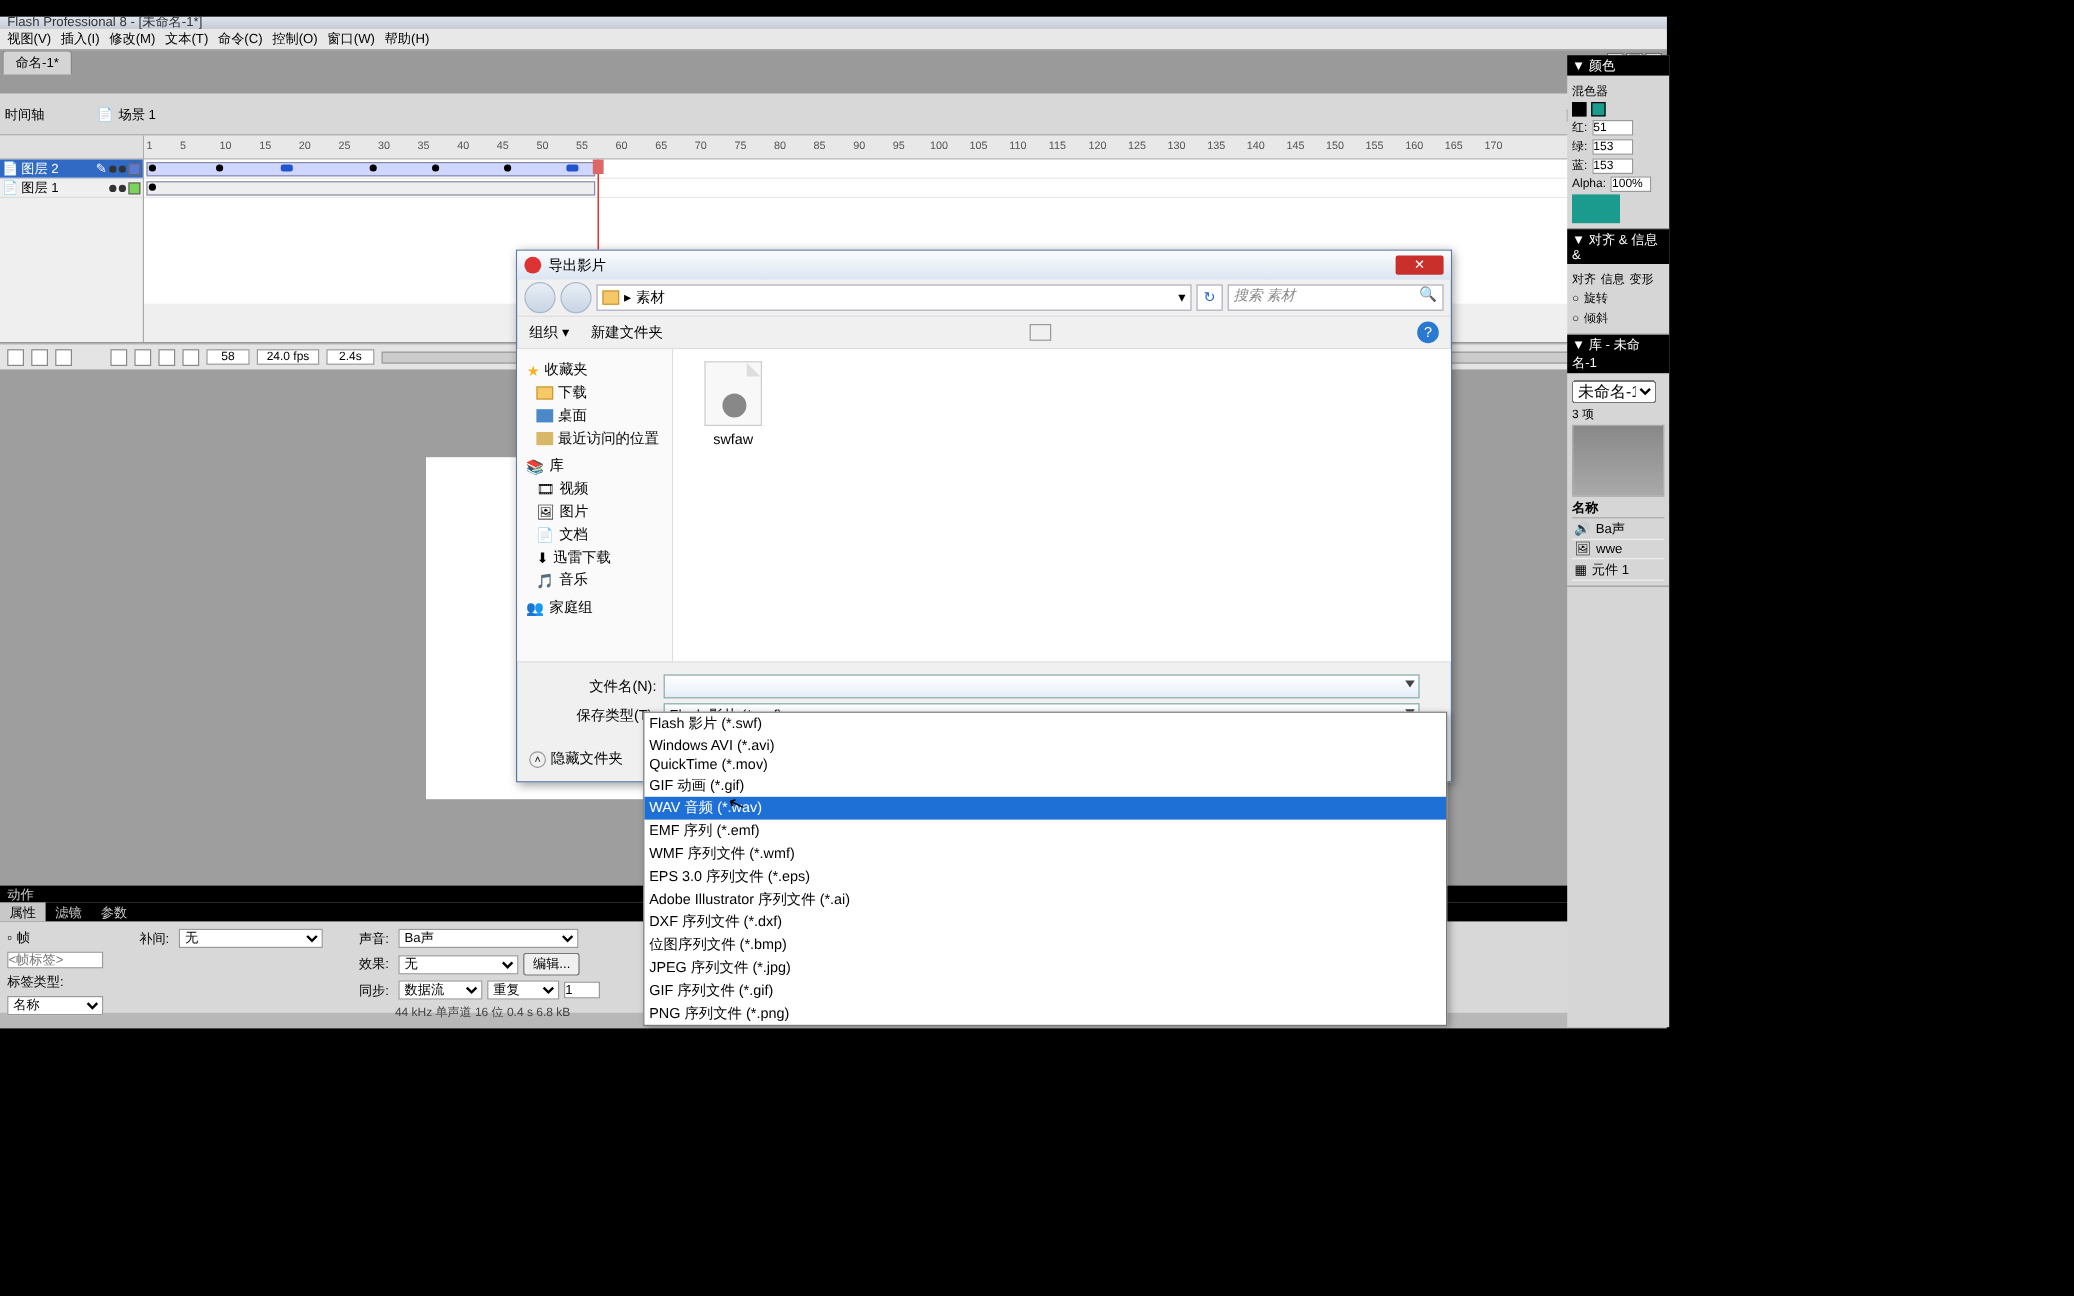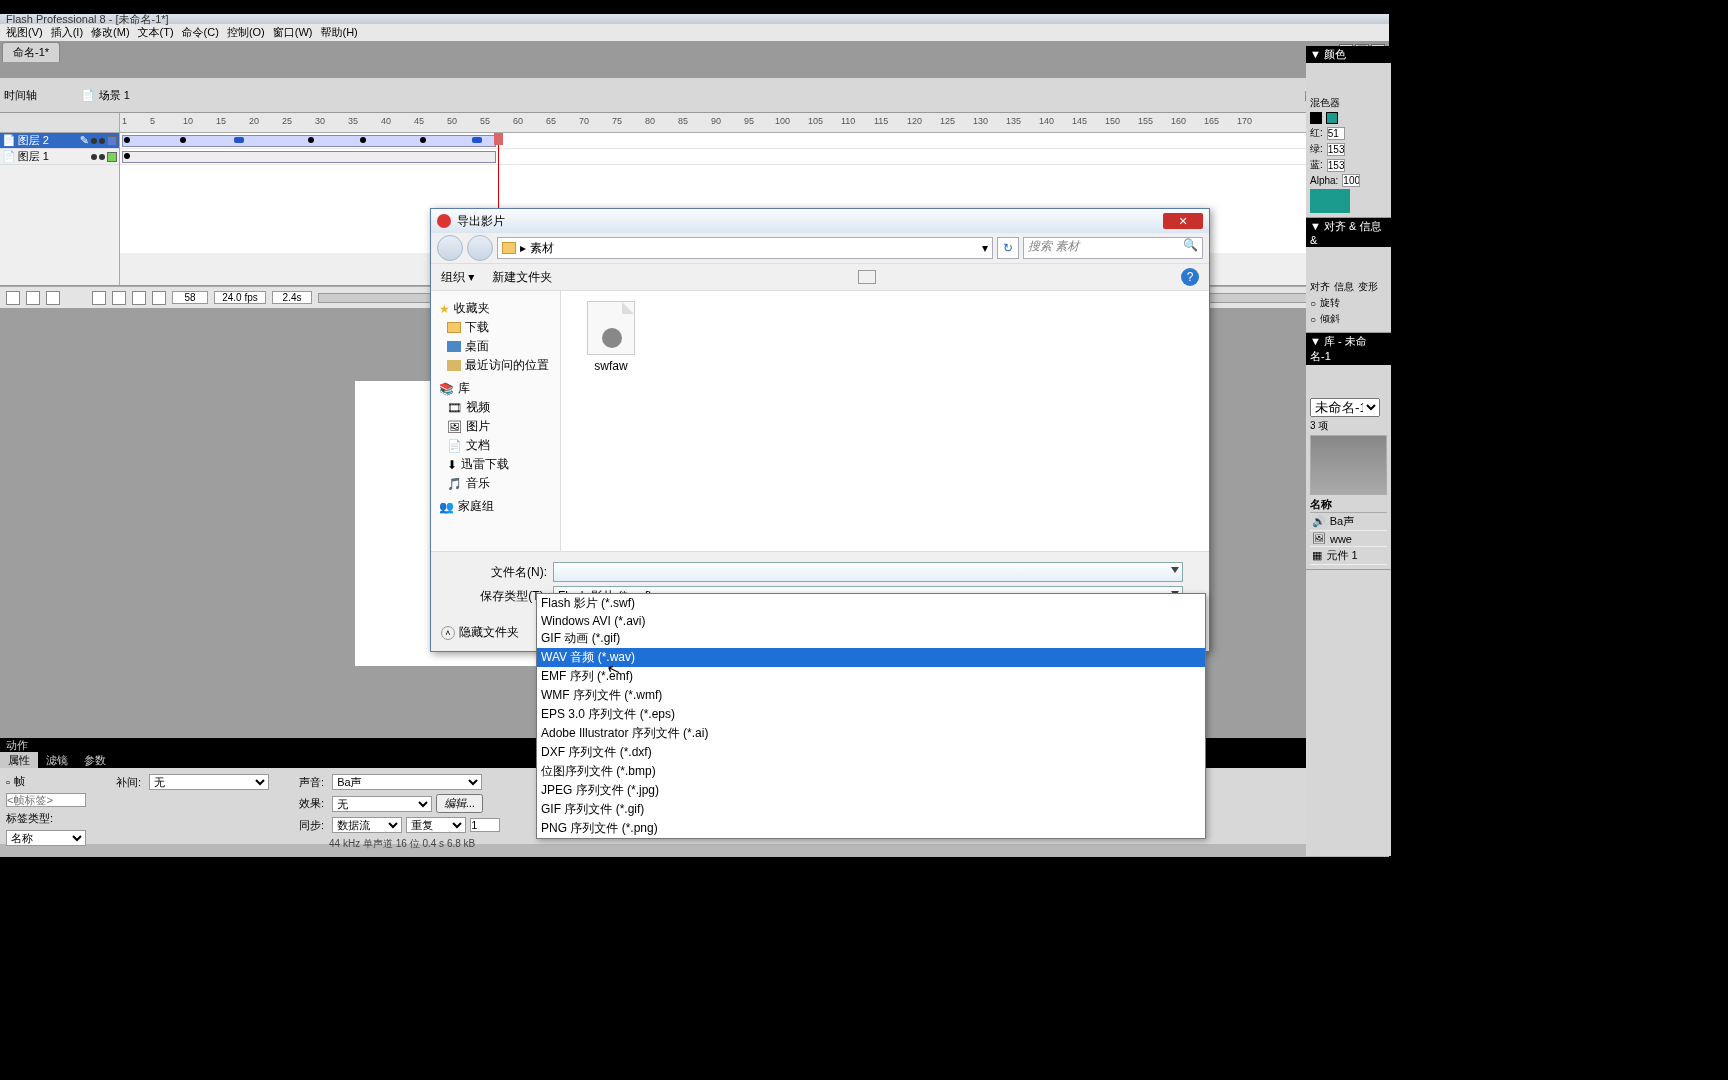--- a/index.html
+++ b/index.html
@@ -39,29 +39,29 @@
 .stage { width:285px; height:285px; background:#fff; }
 .actionbar { height:14px; background:#000; color:#ccc; font-size:11px; padding:0 6px;}
 .proptabs { height:16px; background:#000; display:flex; font-size:11px;}
 .proptabs span { padding:1px 8px; color:#ccc;}
 .proptabs span.active { background:#c8c8c8; color:#000;}
 .props { background:#d8d8d8; height:76px; padding:6px; font-size:11px; display:flex; gap:30px;}
 .props label { margin-right:4px;}
 .props select, .props input { font-size:11px; border:1px solid #999; background:#fff;}
 .props .col { display:flex; flex-direction:column; gap:4px;}
 .props .row { display:flex; align-items:center; gap:4px;}
-.props button { font-size:11px; padding:0 6px;font-style:italic;}
+.props button { font-size:11px; padding:0 6px;}
 .audio-info { font-size:10px; color:#444; margin-left:30px;}
 
 
 .right-panels { position:absolute; top:46px; left:1306px; width:85px; height:810px; background:#d6d6d6; font-size:10px;}
 .panel-h { background:#000; color:#fff; font-size:11px; padding:1px 4px;}
-.panel-body { padding:4px; border-bottom:1px solid #999;margin-top:27px;}
+.panel-body { padding:4px; border-bottom:1px solid #999;}
 .panel-body .row { display:flex; align-items:center; gap:4px; margin:2px 0;}
-.panel-body input { width:18px; font-size:10px; border:1px solid #999;}
+.panel-body input { width:34px; font-size:10px; border:1px solid #999;}
 .color-swatch { width:40px; height:24px; background:#1a9b8e;}
 .lib-list { font-size:11px;}
 .lib-item { display:flex; align-items:center; gap:4px; padding:1px 2px; border-bottom:1px solid #eee;}
 .lib-preview { height:60px; background:#eee; border:1px solid #aaa; margin:2px 0; background:linear-gradient(#888,#aaa);}
 
 
 .dialog { position:absolute; top:208px; left:430px; width:780px; background:#f0f0f0; border:1px solid #5a7aa8; box-shadow:2px 2px 8px rgba(0,0,0,.4); font-size:12px;}
 .dlg-title { height:24px; background:linear-gradient(#fafcfe,#dbe5f1); display:flex; align-items:center; padding:0 6px; gap:6px;}
 .dlg-title .ico { width:14px;height:14px;border-radius:50%;background:#d33;}
 .dlg-close { margin-left:auto; width:40px; height:16px; background:#c9302c; color:#fff; text-align:center; font-size:11px; line-height:16px; border-radius:2px;}
@@ -451,20 +451,21 @@
   </div>
   <div class="hide-folders">
     <span class="chev">˄</span>
     <span>隐藏文件夹</span>
   </div>
 </div>
 
 <div class="dropdown">
   <div>Flash 影片 (*.swf)</div>
   <div>Windows AVI (*.avi)</div>
+  <div>QuickTime (*.mov)</div>
   <div>GIF 动画 (*.gif)</div>
   <div class="hl">WAV 音频 (*.wav)</div>
   <div>EMF 序列 (*.emf)</div>
   <div>WMF 序列文件 (*.wmf)</div>
   <div>EPS 3.0 序列文件 (*.eps)</div>
   <div>Adobe Illustrator 序列文件 (*.ai)</div>
   <div>DXF 序列文件 (*.dxf)</div>
   <div>位图序列文件 (*.bmp)</div>
   <div>JPEG 序列文件 (*.jpg)</div>
   <div>GIF 序列文件 (*.gif)</div>

